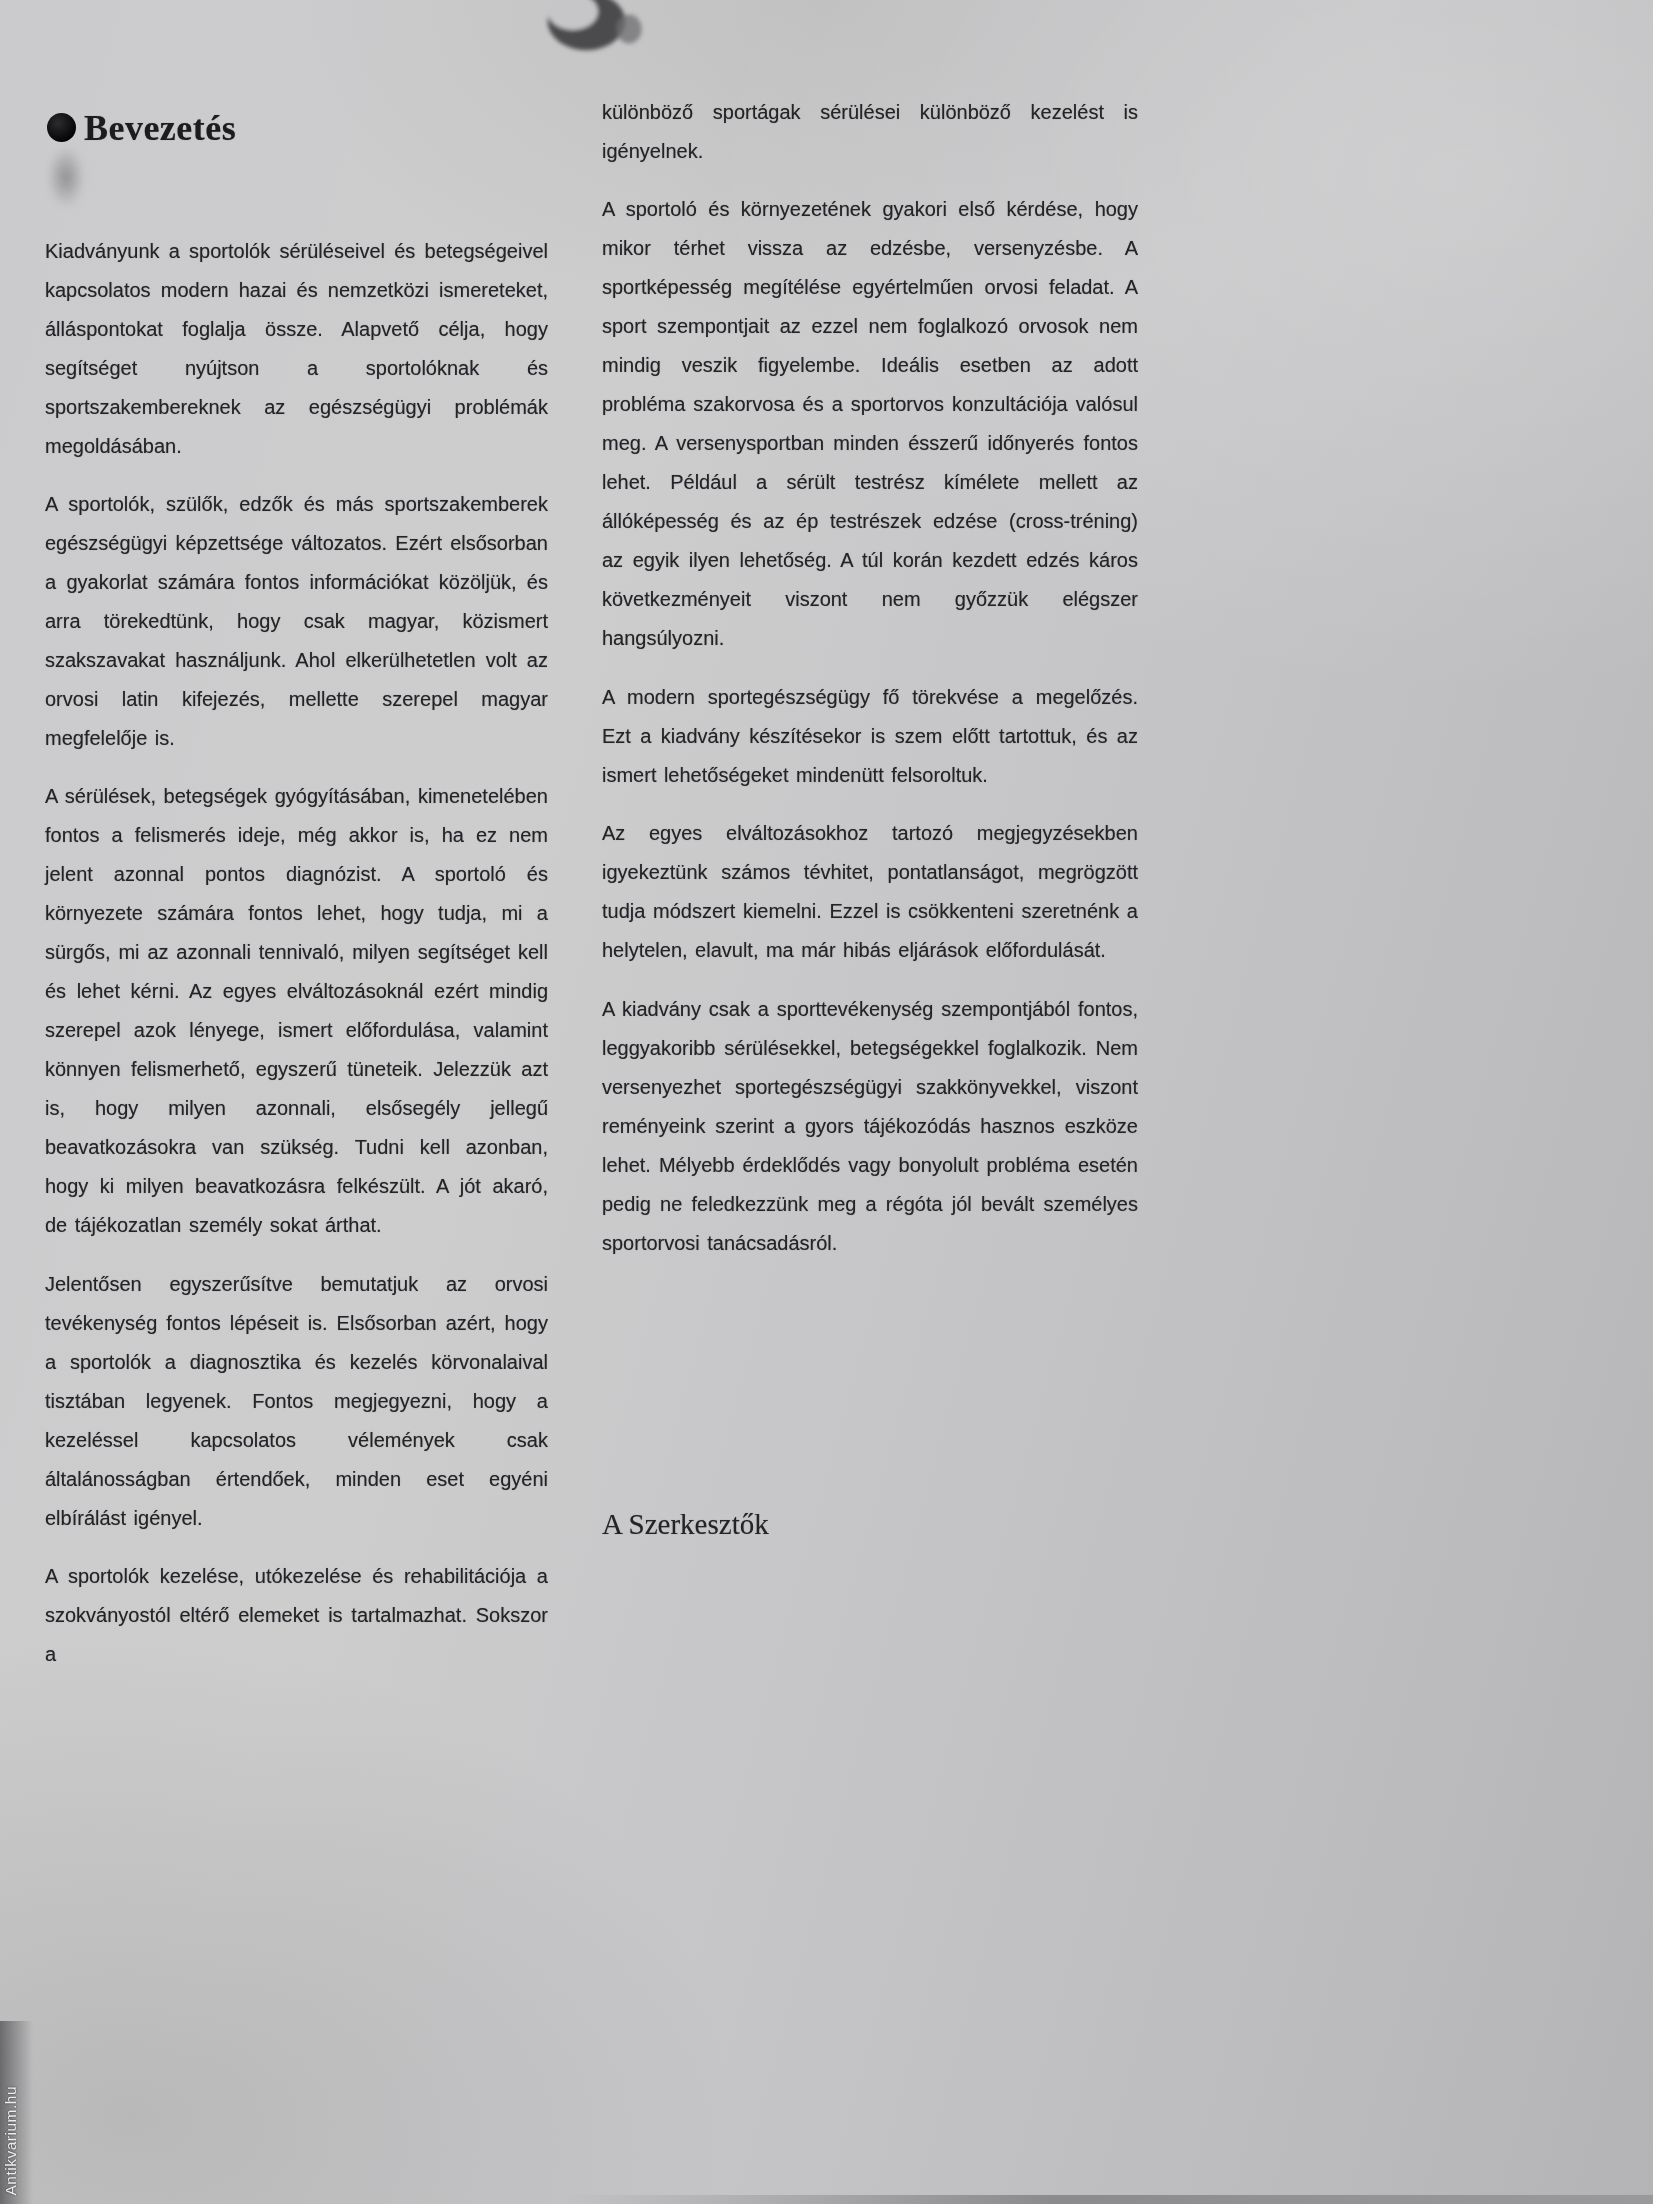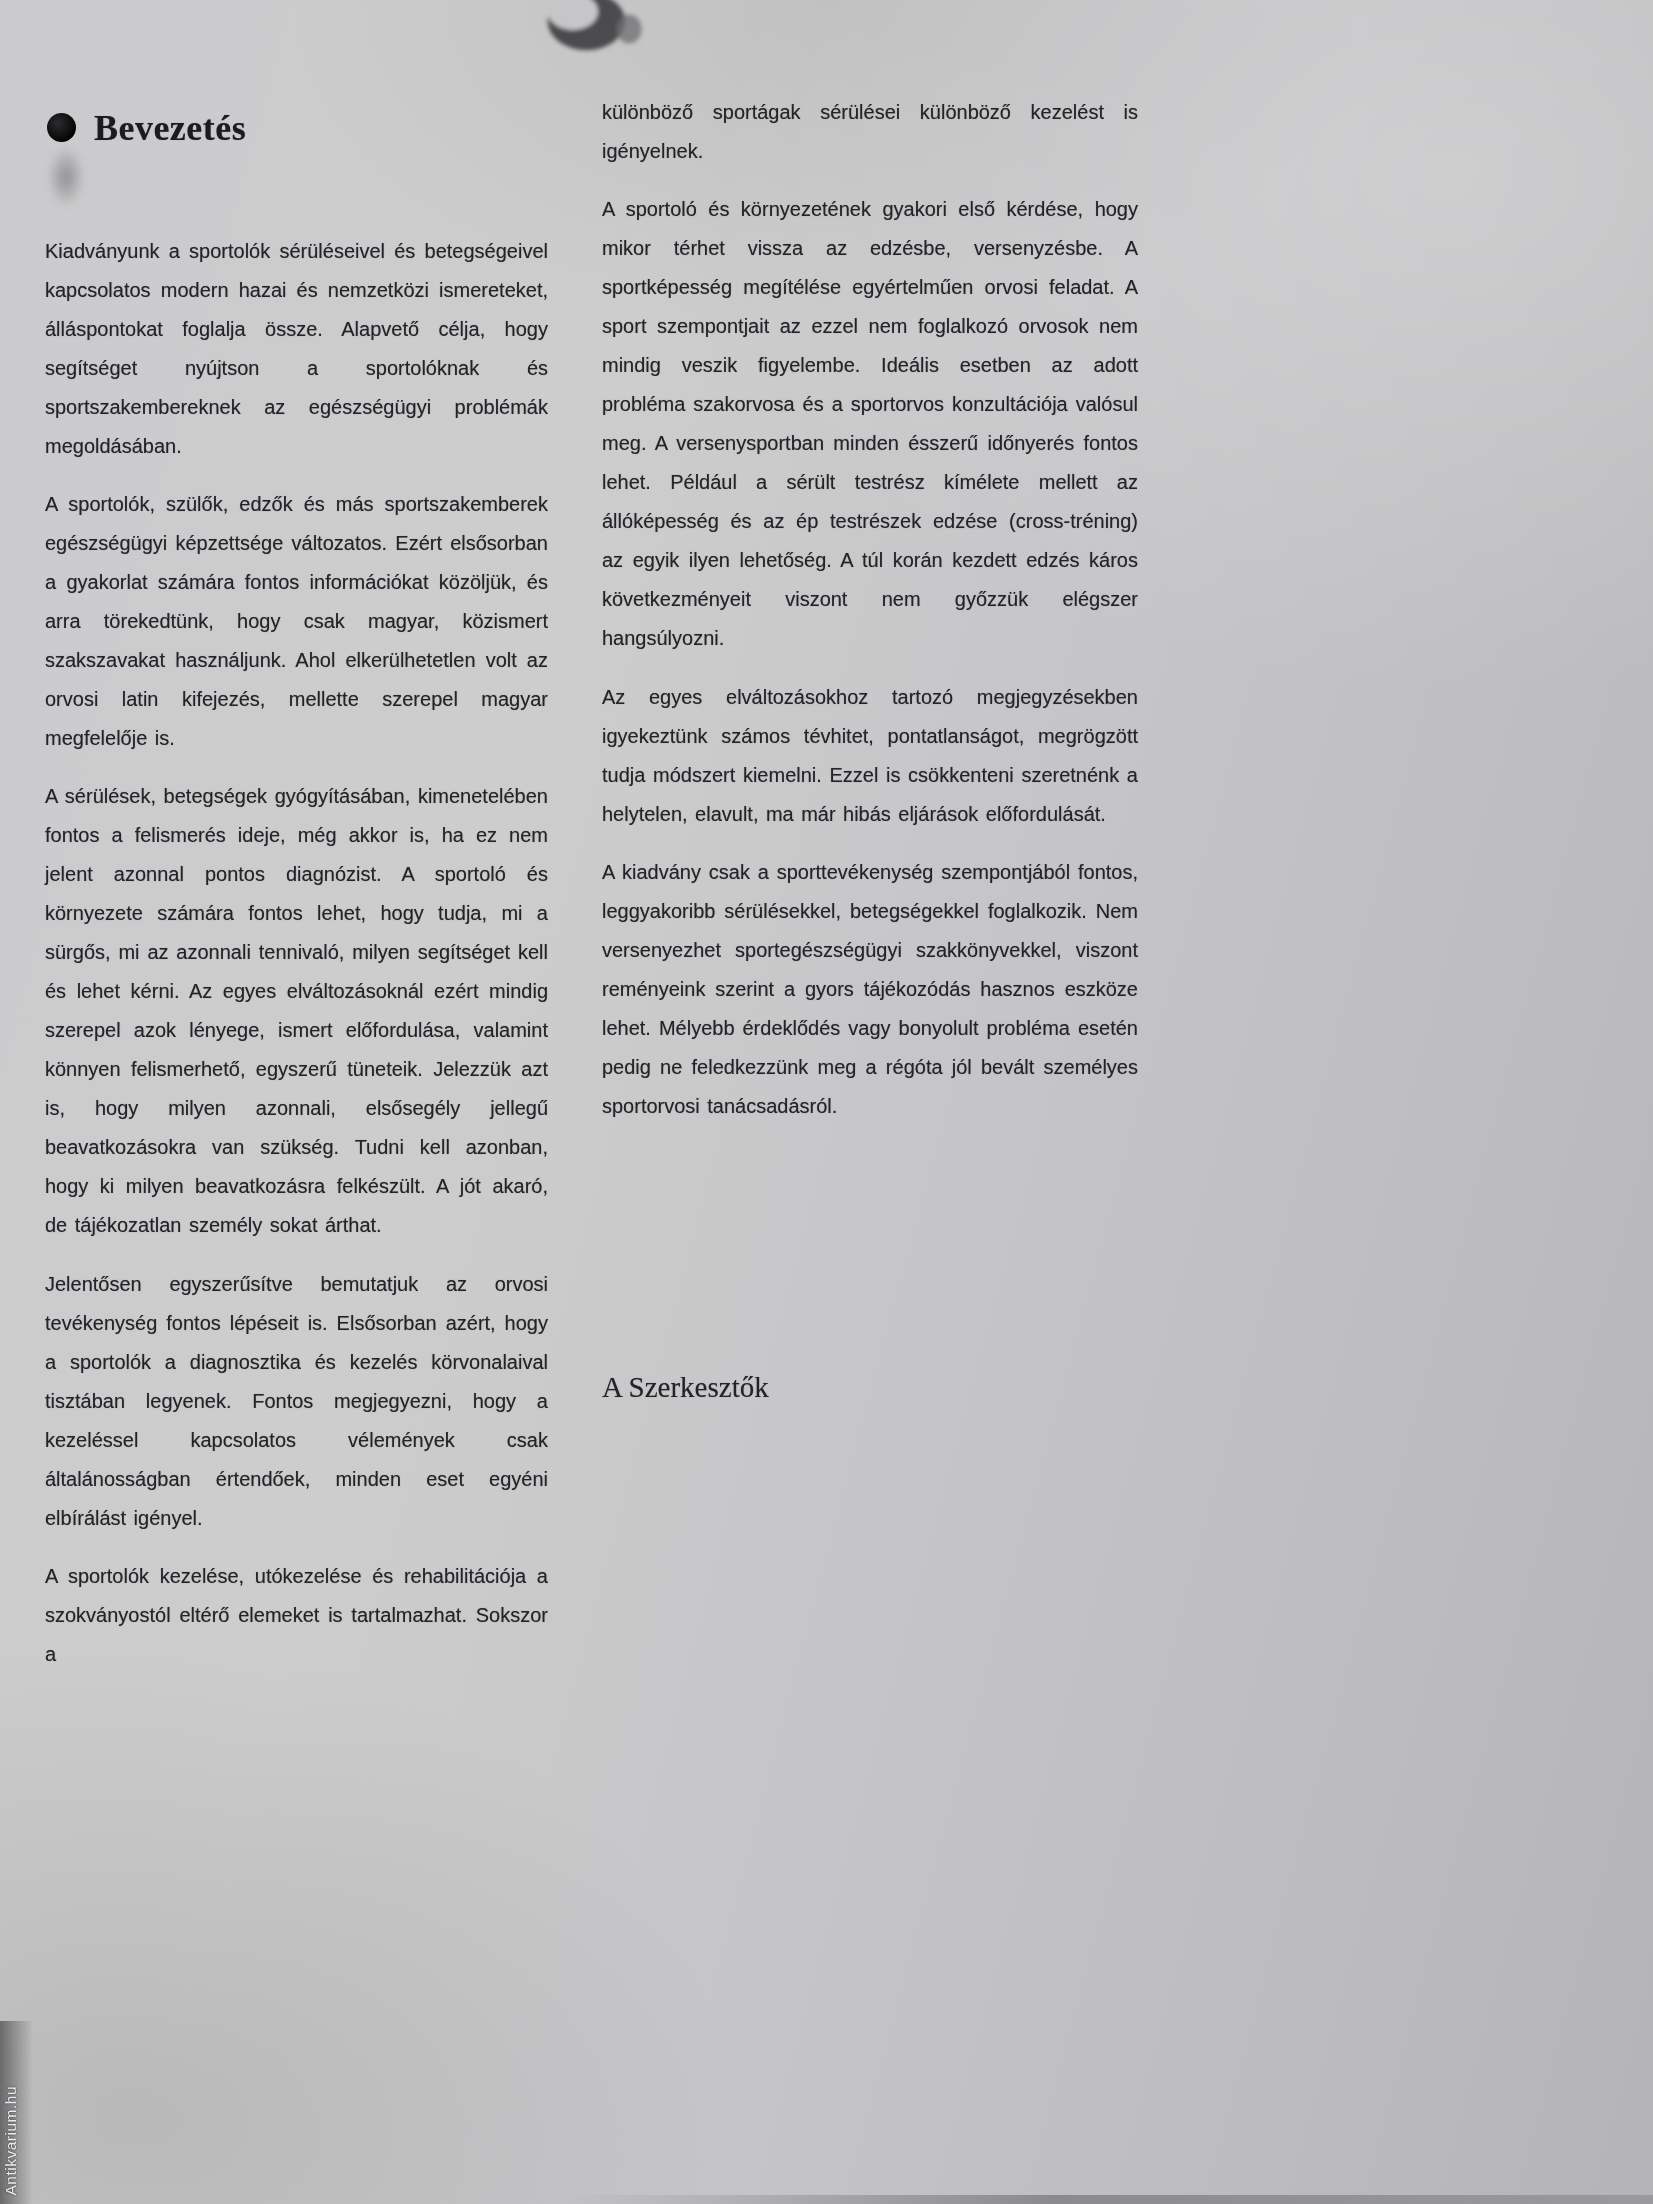--- a/index.html
+++ b/index.html
@@ -26,21 +26,21 @@
     gap: 54px;
   }
 
   .col { text-align: justify; }
   .col-left  { width: 503px; }
   .col-right { width: 536px; }
 
   .heading-row {
     display: flex;
     align-items: center;
-    gap: 18px;
+    gap: 8px;
     margin: 13.6px 0 83px 1.9px;
     text-align: left;
   }
   .bullet {
     width: 29px;
     height: 29px;
     border-radius: 50%;
     background: radial-gradient(circle at 38% 35%, #2c2c2e, #050506 70%);
     flex: 0 0 auto;
     position: relative;
@@ -151,20 +151,21 @@
       <p class="body-text">Kiadványunk a sportolók sérüléseivel és betegségeivel kapcsolatos modern hazai és nemzetközi ismereteket, álláspontokat foglalja össze. Alapvető célja, hogy segítséget nyújtson a sportolóknak és sportszakembereknek az egészségügyi problémák megoldásában.</p>
       <p class="body-text">A sportolók, szülők, edzők és más sportszakemberek egészségügyi képzettsége változatos. Ezért elsősorban a gyakorlat számára fontos információkat közöljük, és arra törekedtünk, hogy csak magyar, közismert szakszavakat használjunk. Ahol elkerülhetetlen volt az orvosi latin kifejezés, mellette szerepel magyar megfelelője is.</p>
       <p class="body-text">A sérülések, betegségek gyógyításában, kimenetelében fontos a felismerés ideje, még akkor is, ha ez nem jelent azonnal pontos diagnózist. A sportoló és környezete számára fontos lehet, hogy tudja, mi a sürgős, mi az azonnali tennivaló, milyen segítséget kell és lehet kérni. Az egyes elváltozásoknál ezért mindig szerepel azok lényege, ismert előfordulása, valamint könnyen felismerhető, egyszerű tüneteik. Jelezzük azt is, hogy milyen azonnali, elsősegély jellegű beavatkozásokra van szükség. Tudni kell azonban, hogy ki milyen beavatkozásra felkészült. A jót akaró, de tájékozatlan személy sokat árthat.</p>
       <p class="body-text">Jelentősen egyszerűsítve bemutatjuk az orvosi tevékenység fontos lépéseit is. Elsősorban azért, hogy a sportolók a diagnosztika és kezelés körvonalaival tisztában legyenek. Fontos megjegyezni, hogy a kezeléssel kapcsolatos vélemények csak általánosságban értendőek, minden eset egyéni elbírálást igényel.</p>
       <p class="body-text">A sportolók kezelése, utókezelése és rehabilitációja a szokványostól eltérő elemeket is tartalmazhat. Sokszor a</p>
     </div>
 
     <div class="col col-right">
       <p class="body-text">különböző sportágak sérülései különböző kezelést is igényelnek.</p>
       <p class="body-text">A sportoló és környezetének gyakori első kérdése, hogy mikor térhet vissza az edzésbe, versenyzésbe. A sportképesség megítélése egyértelműen orvosi feladat. A sport szempontjait az ezzel nem foglalkozó orvosok nem mindig veszik figyelembe. Ideális esetben az adott probléma szakorvosa és a sportorvos konzultációja valósul meg. A versenysportban minden ésszerű időnyerés fontos lehet. Például a sérült testrész kímélete mellett az állóképesség és az ép testrészek edzése (cross-tréning) az egyik ilyen lehetőség. A túl korán kezdett edzés káros következményeit viszont nem győzzük elégszer hangsúlyozni.</p>
+      <p class="body-text">A modern sportegészségügy fő törekvése a megelőzés. Ezt a kiadvány készítésekor is szem előtt tartottuk, és az ismert lehetőségeket mindenütt felsoroltuk.</p>
       <p class="body-text">Az egyes elváltozásokhoz tartozó megjegyzésekben igyekeztünk számos tévhitet, pontatlanságot, megrögzött tudja módszert kiemelni. Ezzel is csökkenteni szeretnénk a helytelen, elavult, ma már hibás eljárások előfordulását.</p>
       <p class="body-text">A kiadvány csak a sporttevékenység szempontjából fontos, leggyakoribb sérülésekkel, betegségekkel foglalkozik. Nem versenyezhet sportegészségügyi szakkönyvekkel, viszont reményeink szerint a gyors tájékozódás hasznos eszköze lehet. Mélyebb érdeklődés vagy bonyolult probléma esetén pedig ne feledkezzünk meg a régóta jól bevált személyes sportorvosi tanácsadásról.</p>
 
       <div class="signature">A Szerkesztők</div>
     </div>
 
   </div>
 
   <div class="corner-shadow"></div>
   <div class="bottom-shade"></div>

